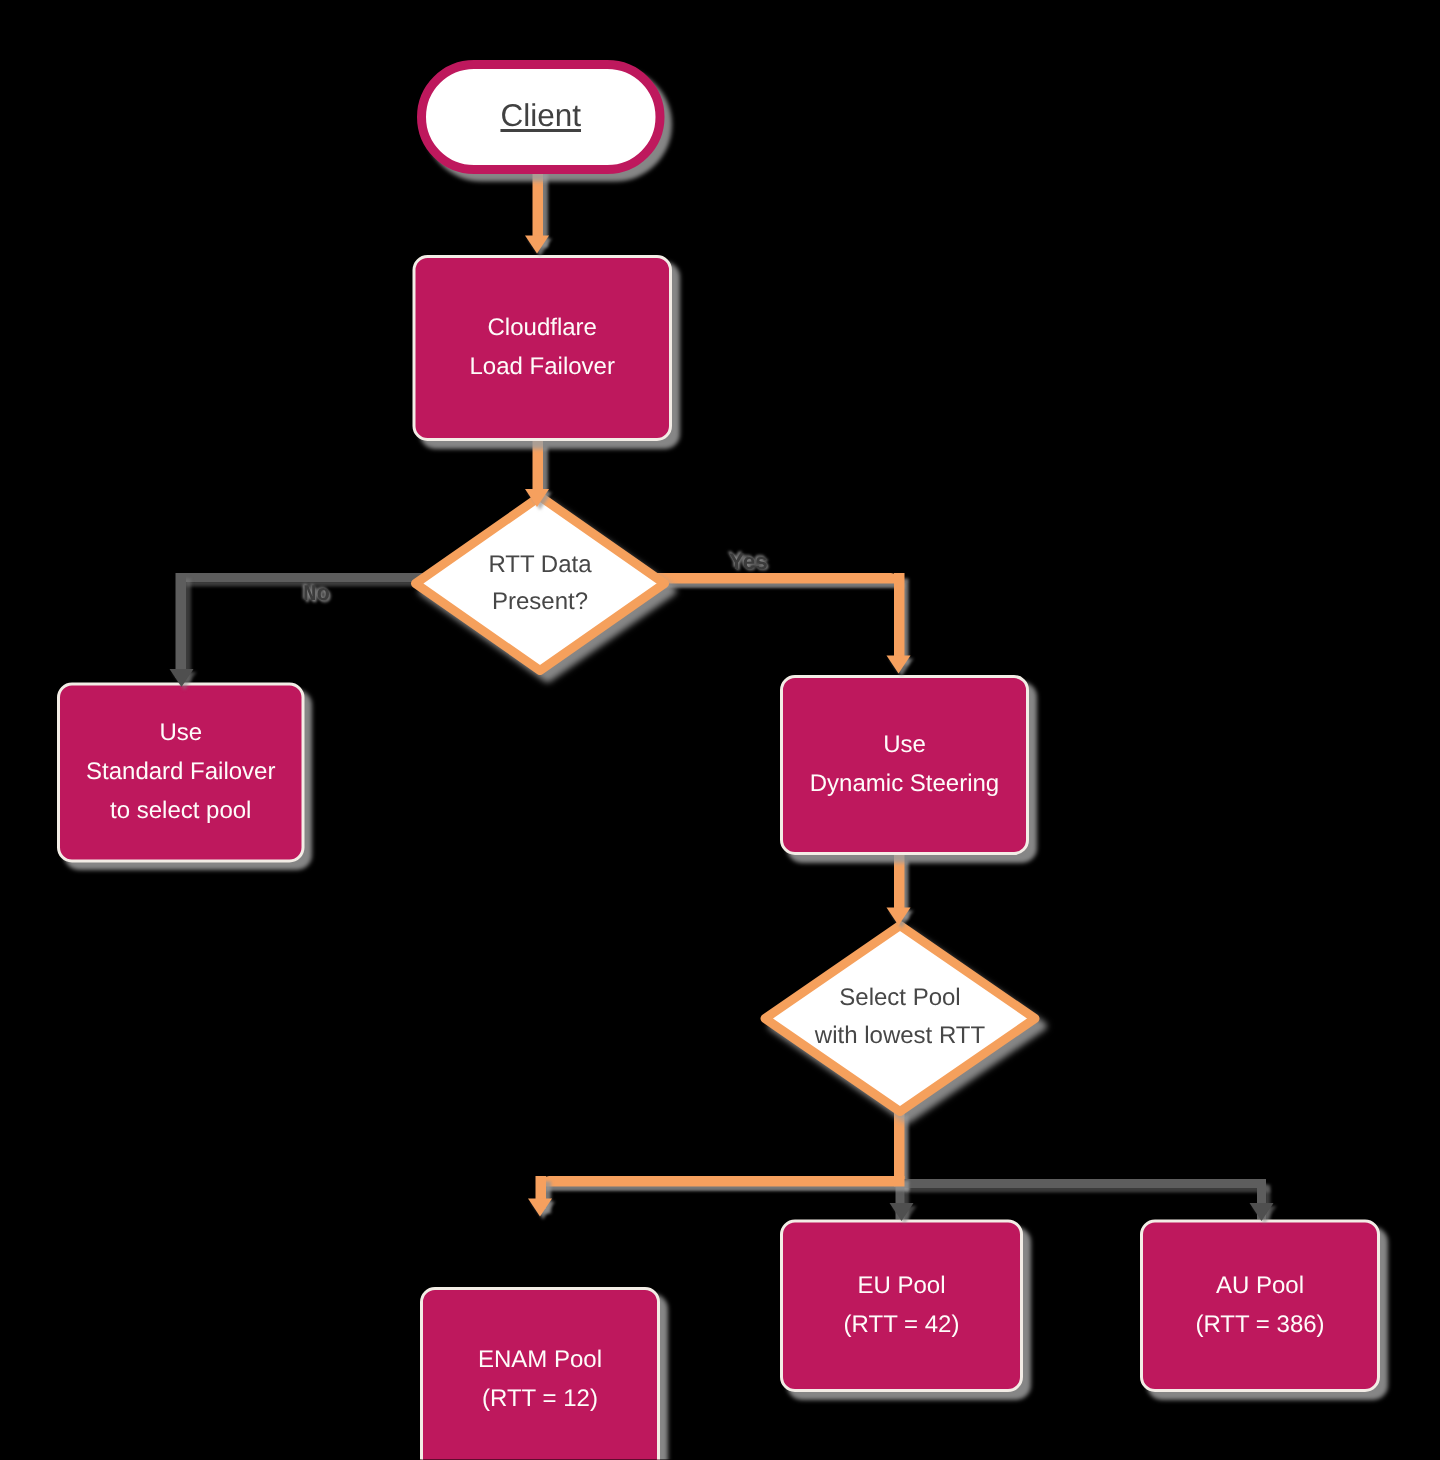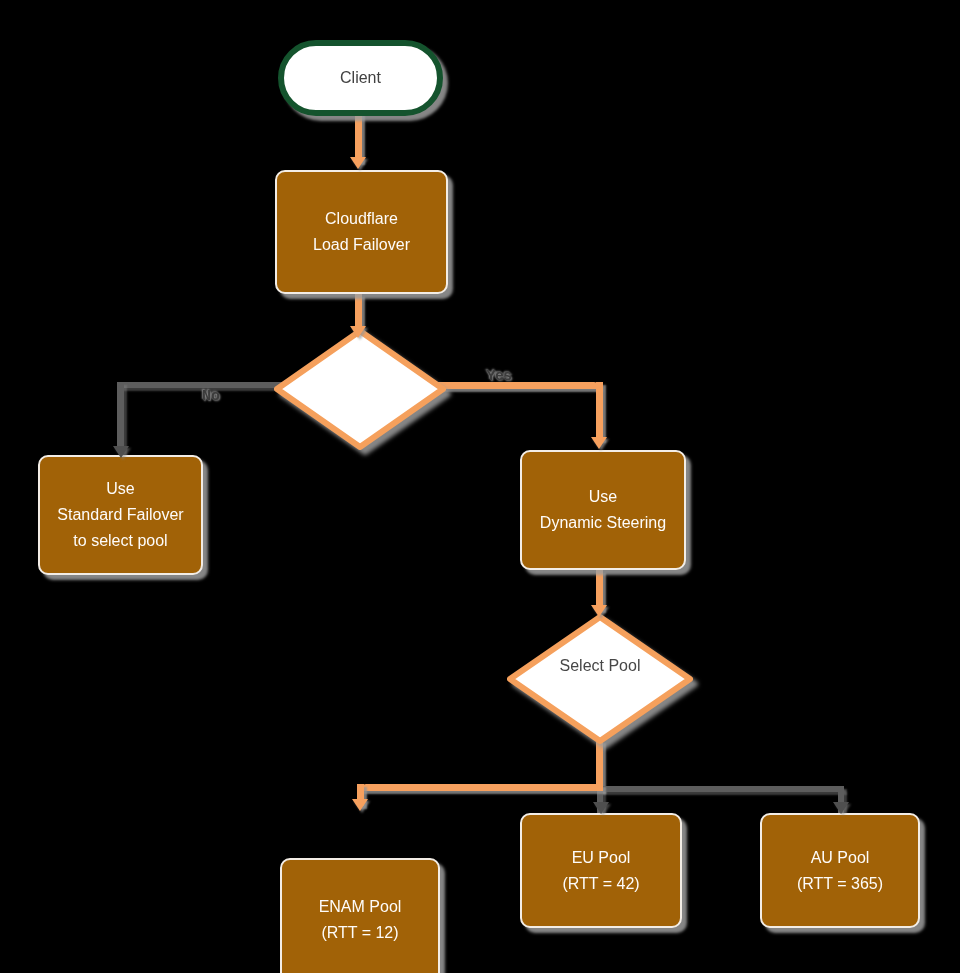--- a/index.html
+++ b/index.html
@@ -7,30 +7,31 @@
     width:960px;height:973px;position:relative;overflow:hidden;
     background:#000000;
     font-family:"Liberation Sans","DejaVu Sans",sans-serif;
   }
   
   .node{
     position:absolute;display:flex;align-items:center;justify-content:center;
     text-align:center;box-sizing:border-box;z-index:3;
   }
   .node-orange{
-    background:#a16207;color:#FEFCFa;border-radius:10px;
+    background:#be185d;color:#FEFCFa;border-radius:10px;
     border:2px solid #f3ede6;
     box-shadow:5px 5px 3px rgba(158,158,158,0.85);
     font-size:16px;line-height:26px;
   }
   .node-stadium{
     background:#ffffff;color:#414141;border-radius:40px;
-    border:6px solid #14532d;
+    border:6px solid #be185d;
     box-shadow:5px 5px 3px rgba(158,158,158,0.85);
-    font-size:16px;
+    font-size:21px;
+    text-decoration:underline;
   }
   .diamond-svg{position:absolute;z-index:3;overflow:visible;}
   .diamond-label{
     position:absolute;z-index:4;text-align:center;color:#474747;
     font-size:16px;line-height:25px;
   }
   
   .line{position:absolute;z-index:1;}
   .line-orange{background:#F6A05E;box-shadow:3px 3px 2px rgba(150,150,150,0.8);}
   .line-gray{background:#5d5d5d;box-shadow:3px 3px 2px rgba(130,130,130,0.45);}
@@ -87,20 +88,22 @@
   <div>
     <div>Cloudflare</div>
     <div>Load Failover</div>
   </div>
 </div>
 
 <svg class="diamond-svg" style="left:273px;top:327px;" width="174" height="124" viewBox="0 0 174 124">
   <polygon points="87,4 170,62 87,120 4,62" fill="#ffffff" stroke="#F5A05C" stroke-width="6" stroke-linejoin="round" style="filter:drop-shadow(5px 5px 2px rgba(158,158,158,0.85));"></polygon>
 </svg>
 <div class="diamond-label" style="left:283px;top:364px;width:154px;">
+  <div>RTT Data</div>
+  <div>Present?</div>
 </div>
 
 <div class="node node-orange" style="left:38px;top:455px;width:165px;height:120px;">
   <div>
     <div>Use</div>
     <div>Standard Failover</div>
     <div>to select pool</div>
   </div>
 </div>
 
@@ -109,34 +112,35 @@
     <div>Use</div>
     <div>Dynamic Steering</div>
   </div>
 </div>
 
 <svg class="diamond-svg" style="left:506px;top:613px;" width="188" height="132" viewBox="0 0 188 132">
   <polygon points="94,4 184,66 94,128 4,66" fill="#ffffff" stroke="#F5A05C" stroke-width="6" stroke-linejoin="round" style="filter:drop-shadow(5px 5px 2px rgba(158,158,158,0.85));"></polygon>
 </svg>
 <div class="diamond-label" style="left:510px;top:653px;width:180px;">
   <div>Select Pool</div>
+  <div>with lowest RTT</div>
 </div>
 
 <div class="node node-orange" style="left:280px;top:810px;width:160px;height:124px;margin-top:48px;">
   <div>
     <div>ENAM Pool</div>
     <div><span>(</span><span class="bold">RTT = 12</span><span>)</span></div>
   </div>
 </div>
 
 <div class="node node-orange" style="left:520px;top:813px;width:162px;height:115px;">
   <div>
     <div>EU Pool</div>
     <div>(RTT = 42)</div>
   </div>
 </div>
 
 <div class="node node-orange" style="left:760px;top:813px;width:160px;height:115px;">
   <div>
     <div>AU Pool</div>
-    <div>(RTT = 365)</div>
+    <div>(RTT = 386)</div>
   </div>
 </div>
 
 </body></html>

